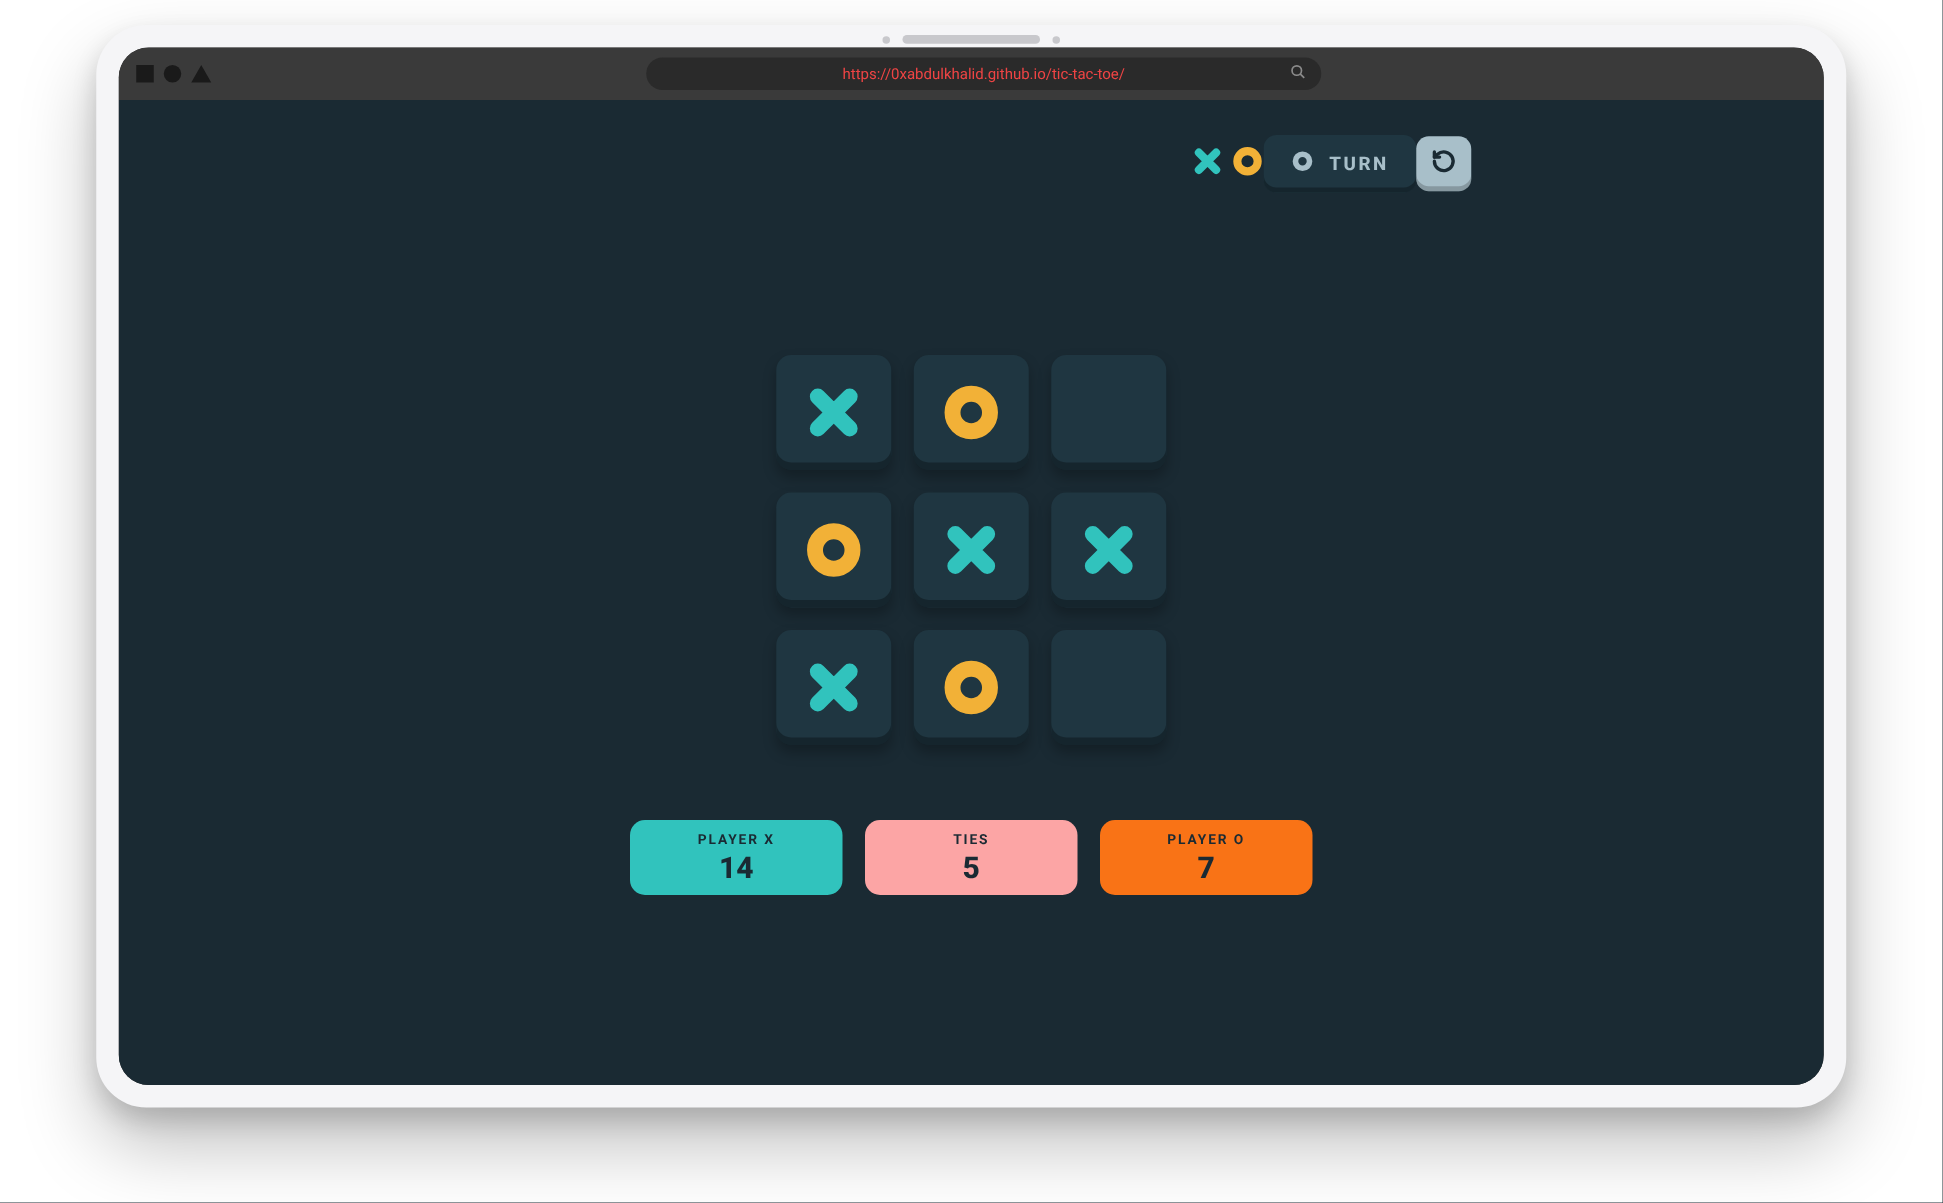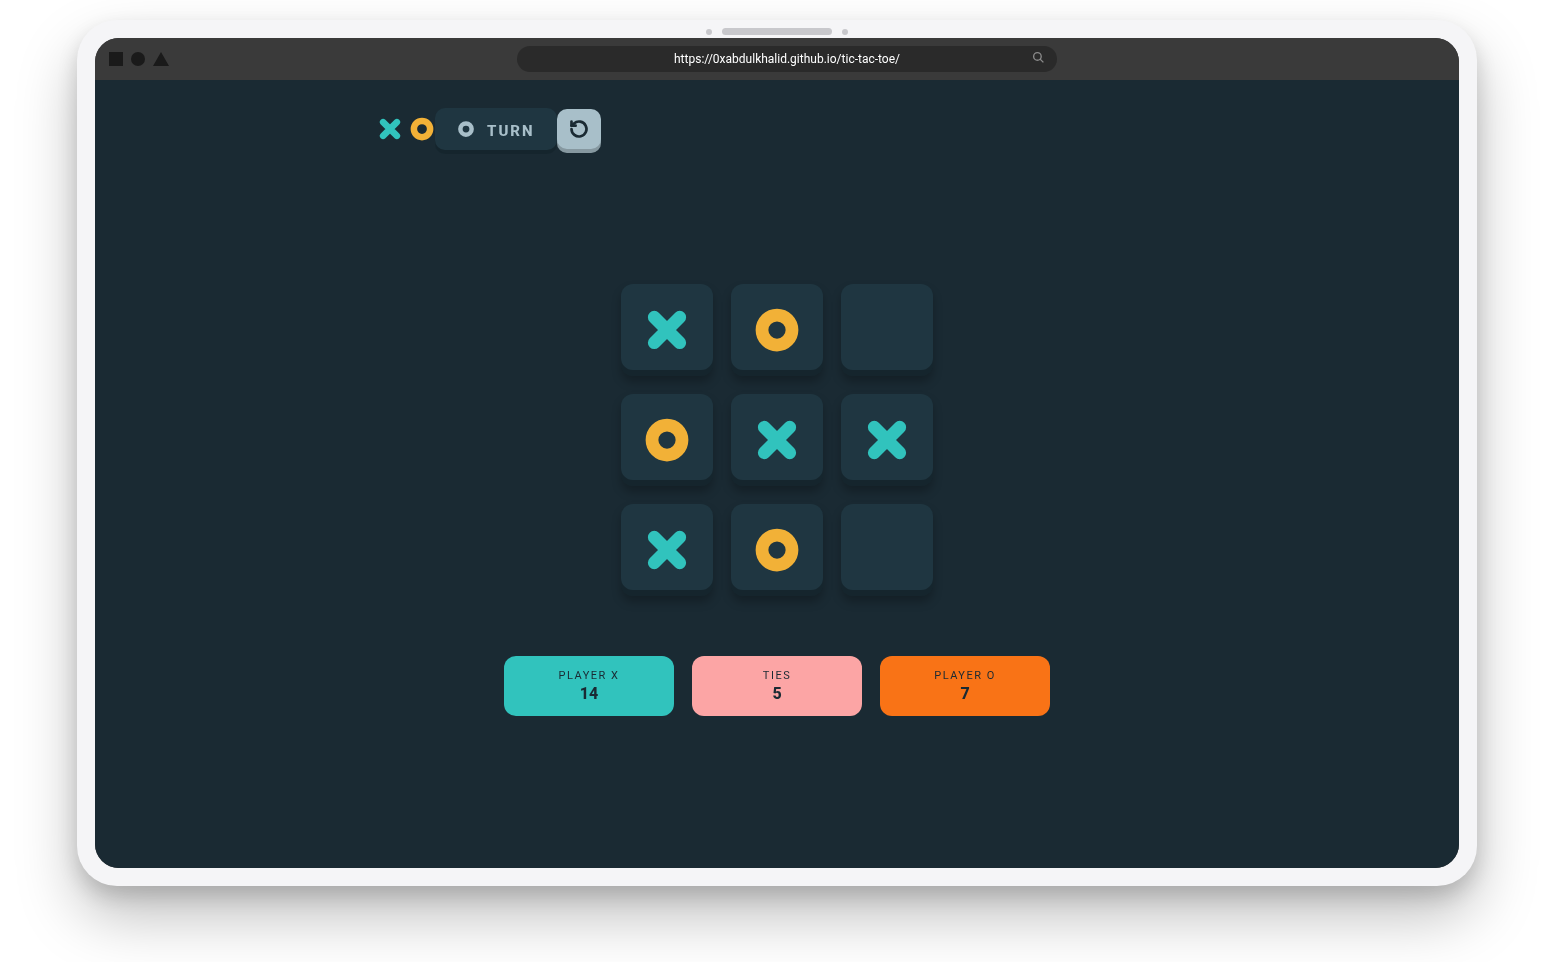--- a/index.html
+++ b/index.html
@@ -53,21 +53,21 @@
   .tr { width: 0; height: 0; border-left: 8px solid transparent; border-right: 8px solid transparent; border-bottom: 14px solid #1a1a1a; }
   .url-bar {
     margin: 0 auto;
     width: 540px;
     height: 26px;
     background: #2a2a2a;
     border-radius: 13px;
     display: flex;
     align-items: center;
     justify-content: center;
-    color: #ffffff;
+    color: #ef4444;
     font-size: 12px;
     position: relative;
   }
   .url-bar .search-ic {
     position: absolute;
     right: 12px;
     top: 50%;
     transform: translateY(-50%);
   }
   .app {
@@ -76,21 +76,21 @@
     display: flex;
     flex-direction: column;
     align-items: center;
     padding: 28px 0 40px 0;
     position: relative;
   }
   .top-row {
     width: 800px;
     display: flex;
     align-items: center;
-    justify-content: flex-start;
+    justify-content: flex-end;
     margin-bottom: 130px;
   }
   .logo { display: flex; gap: 6px; align-items: center; }
   .turn-pill {
     background: #1f3641;
     border-radius: 10px;
     padding: 12px 22px;
     display: flex;
     align-items: center;
     gap: 12px;
@@ -136,22 +136,22 @@
   .score-card {
     width: 170px;
     height: 60px;
     border-radius: 12px;
     display: flex;
     flex-direction: column;
     align-items: center;
     justify-content: center;
     color: #1a2a33;
   }
-  .score-card .lbl { font-size: 11px; font-weight: 400; letter-spacing: 1.5px; }
-  .score-card .val { font-size: 16px; font-weight: 800; margin-top: 2px; }
+  .score-card .lbl { font-size: 11px; font-weight: 700; letter-spacing: 1.5px; }
+  .score-card .val { font-size: 24px; font-weight: 800; margin-top: 2px; }
   .sc-x { background: #31c3bd; }
   .sc-t { background: #fca5a5; }
   .sc-o { background: #f97316; }
 </style>
 </head>
 <body>
 
 <div class="device-frame">
   <div class="device-notch">
     <div class="notch-dot"></div>

